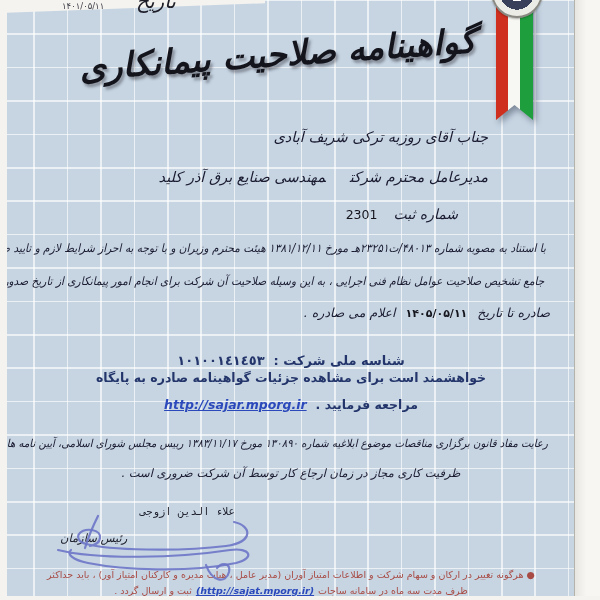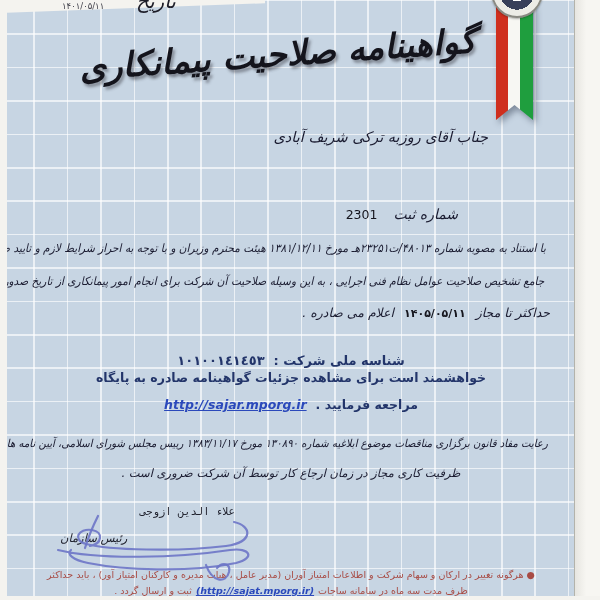--- a/index.html
+++ b/index.html
@@ -91,32 +91,35 @@
   <div class="date-word">تاریخ</div>
 
   <div class="seal"></div>
   <div class="ribbon-wrap">
     <div class="ribbon"></div>
   </div>
 
   <h1 class="title">گواهینامه صلاحیت پیمانکاری</h1>
 
   <div class="row addr1 callig">جناب آقای روزبه ترکی شریف آبادی</div>
+  <div class="row addr2 callig">
+    <span>مدیرعامل محترم شرکت</span><span class="company">مهندسی صنایع برق آذر کلید</span>
+  </div>
   <div class="row reg callig">
     <span>شماره ثبت</span><span class="num">2301</span>
   </div>
 
   <div class="row center body1 callig">
     <span class="fit">با استناد به مصوبه شماره ۴۸۰۱۳/ت۲۳۲۵۱هـ مورخ ۱۳۸۱/۱۲/۱۱ هیئت محترم وزیران و با توجه به احراز شرایط لازم و تایید صلاحیت آن شرکت در سامانه</span>
   </div>
   <div class="row center body2 callig">
     <span class="fit">جامع تشخیص صلاحیت عوامل نظام فنی اجرایی ، به این وسیله صلاحیت آن شرکت برای انجام امور پیمانکاری از تاریخ صدور این گواهینامه تا پایان دوره ارزشیابی و</span>
   </div>
   <div class="row expiry callig">
-    <span>حداکثر تا مجاز</span><span class="date">۱۴۰۵/۰۵/۱۱</span><span>اعلام می صادره .</span>
+    <span>صادره تا تاریخ</span><span class="date">۱۴۰۵/۰۵/۱۱</span><span>اعلام می صادره .</span>
   </div>
 
   <div class="row center nid navy">
     <span>شناسه ملی شرکت :</span><span class="val">١٠١٠٠١٤١٤٥٣</span>
   </div>
   <div class="row center notice1 navy">خواهشمند است برای مشاهده جزئیات گواهینامه صادره به پایگاه</div>
   <div class="row center notice2 navy">
     <span class="url">http://sajar.mporg.ir</span><span class="suffix">مراجعه فرمایید .</span>
   </div>
 

